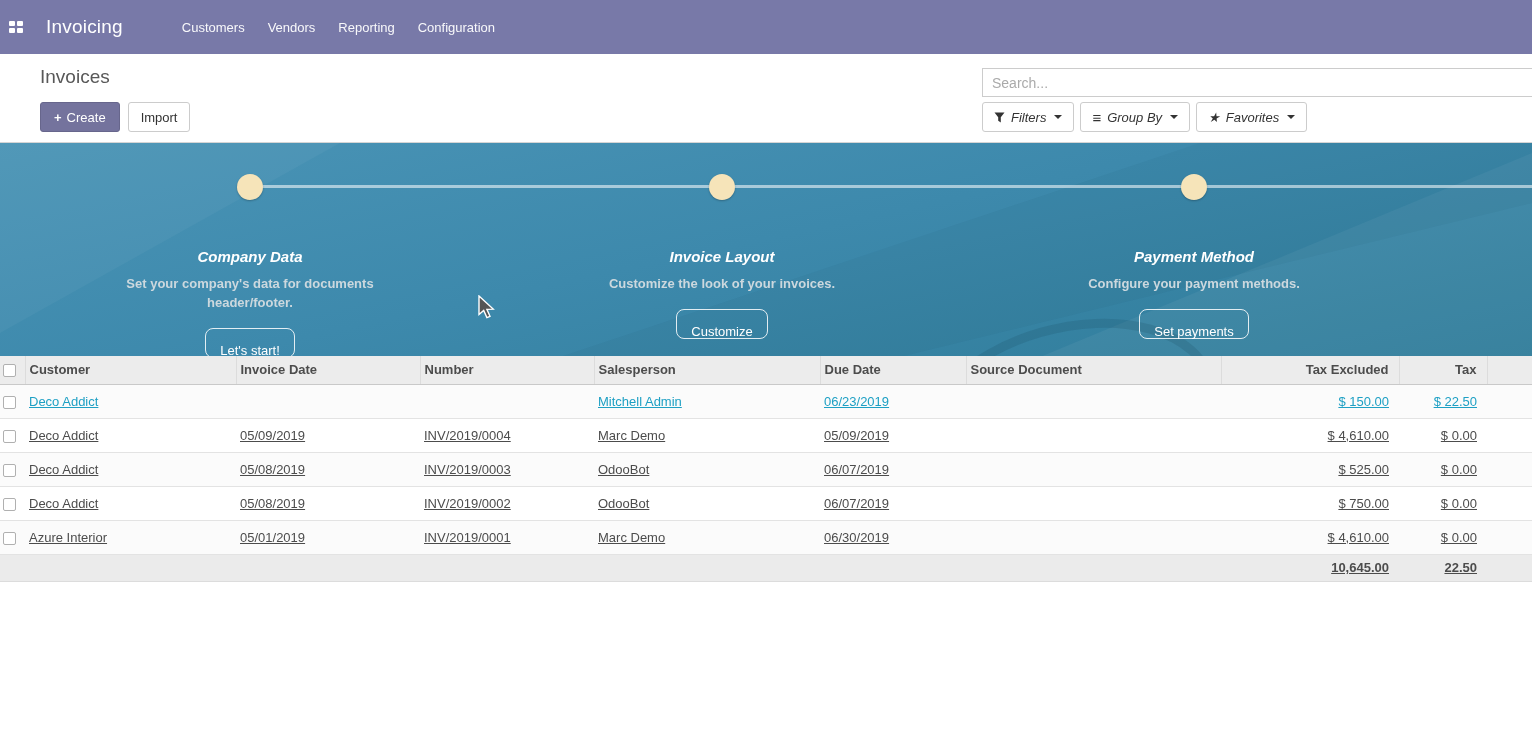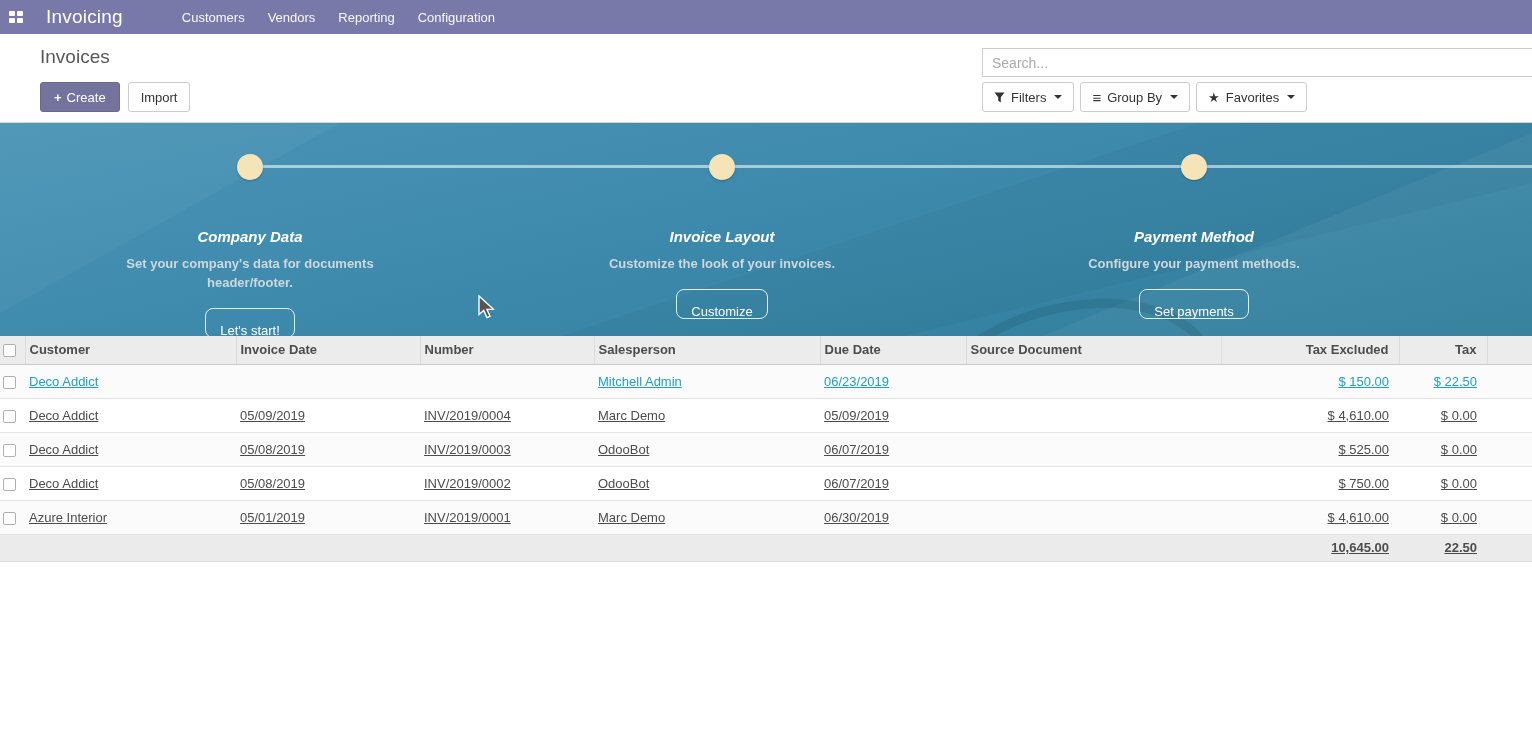--- a/index.html
+++ b/index.html
@@ -4,21 +4,21 @@
 <style>
   * { margin:0; padding:0; box-sizing:border-box; }
   html,body { width:1532px; height:753px; }
   body {
     font-family:"Liberation Sans", sans-serif;
     background:#fff; color:#4c4c4c; overflow:hidden; position:relative;
   }
 
   
   .topbar {
-    height:34px; background:var(--c-topbar,#7879a8);
+    height:54px; background:var(--c-topbar,#7879a8);
     display:flex; align-items:center; color:#fff;
   }
   .apps-icon { width:14px; height:12px; margin-left:9px; display:grid;
     grid-template-columns:6px 6px; grid-template-rows:5px 5px; gap:2px; cursor:pointer; }
   .apps-icon span { background:#fff; border-radius:1px; }
   .app-title { font-size:19px; font-weight:400; margin-left:23px; letter-spacing:0.2px; }
   .topnav { display:flex; margin-left:57px; gap:19px; }
   .topnav .nav-item { font-size:13px; color:rgba(255,255,255,0.95); cursor:pointer; padding:4px 2px; }
 
   
@@ -35,21 +35,21 @@
 
   .search-input {
     position:absolute; left:958px; top:14px; width:580px; height:29px;
     border:1px solid #ccc; font-size:14px; padding:4px 9px; color:#4c4c4c; outline:none;
     font-family:"Liberation Sans", sans-serif;
   }
   .search-input::placeholder { color:#aaa; }
   .filter-row { position:absolute; left:958px; top:48px; display:flex; gap:6px; }
   .btn-filter {
     background:#fff; border:1px solid #ccc; color:#333; height:30px;
-    padding:6px 11px; display:flex; align-items:center; gap:6px; font-size:13px;
+    padding:6px 11px; display:flex; align-items:center; gap:6px; font-size:13px;font-style:italic;
   }
   .funnel-svg { display:block; }
   .bars-icon { font-size:15px; font-weight:bold; line-height:1; }
   .star-icon { font-size:13px; line-height:1; }
   .caret-down { width:0; height:0; border-left:4px solid transparent;
     border-right:4px solid transparent; border-top:4px solid #333; margin-left:2px; }
 
   
   .banner {
     position:relative; height:214px; overflow:hidden;

